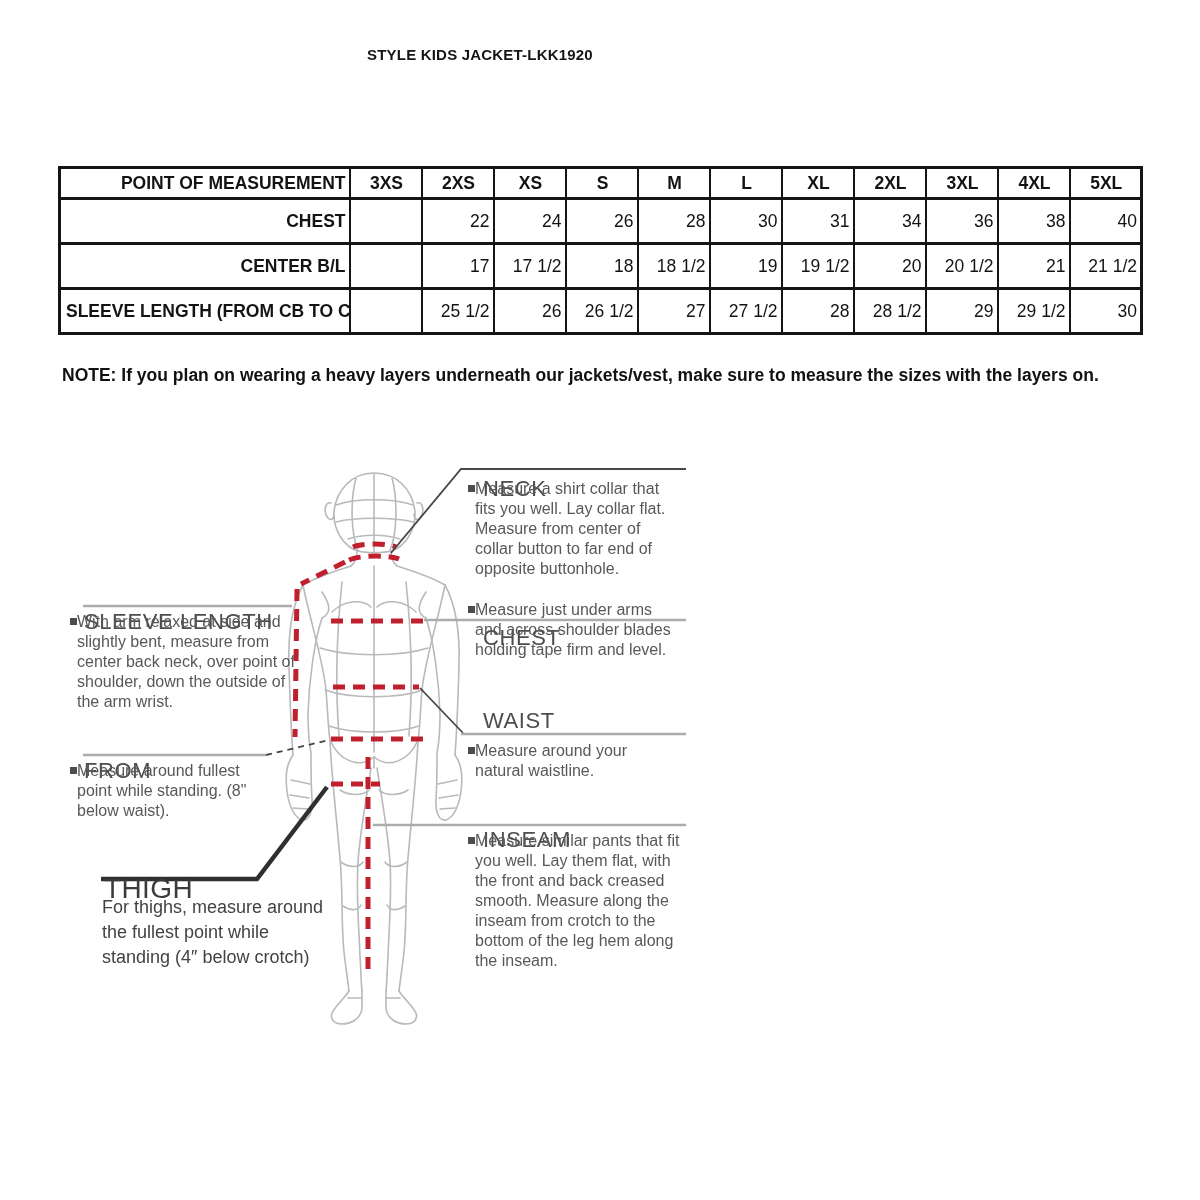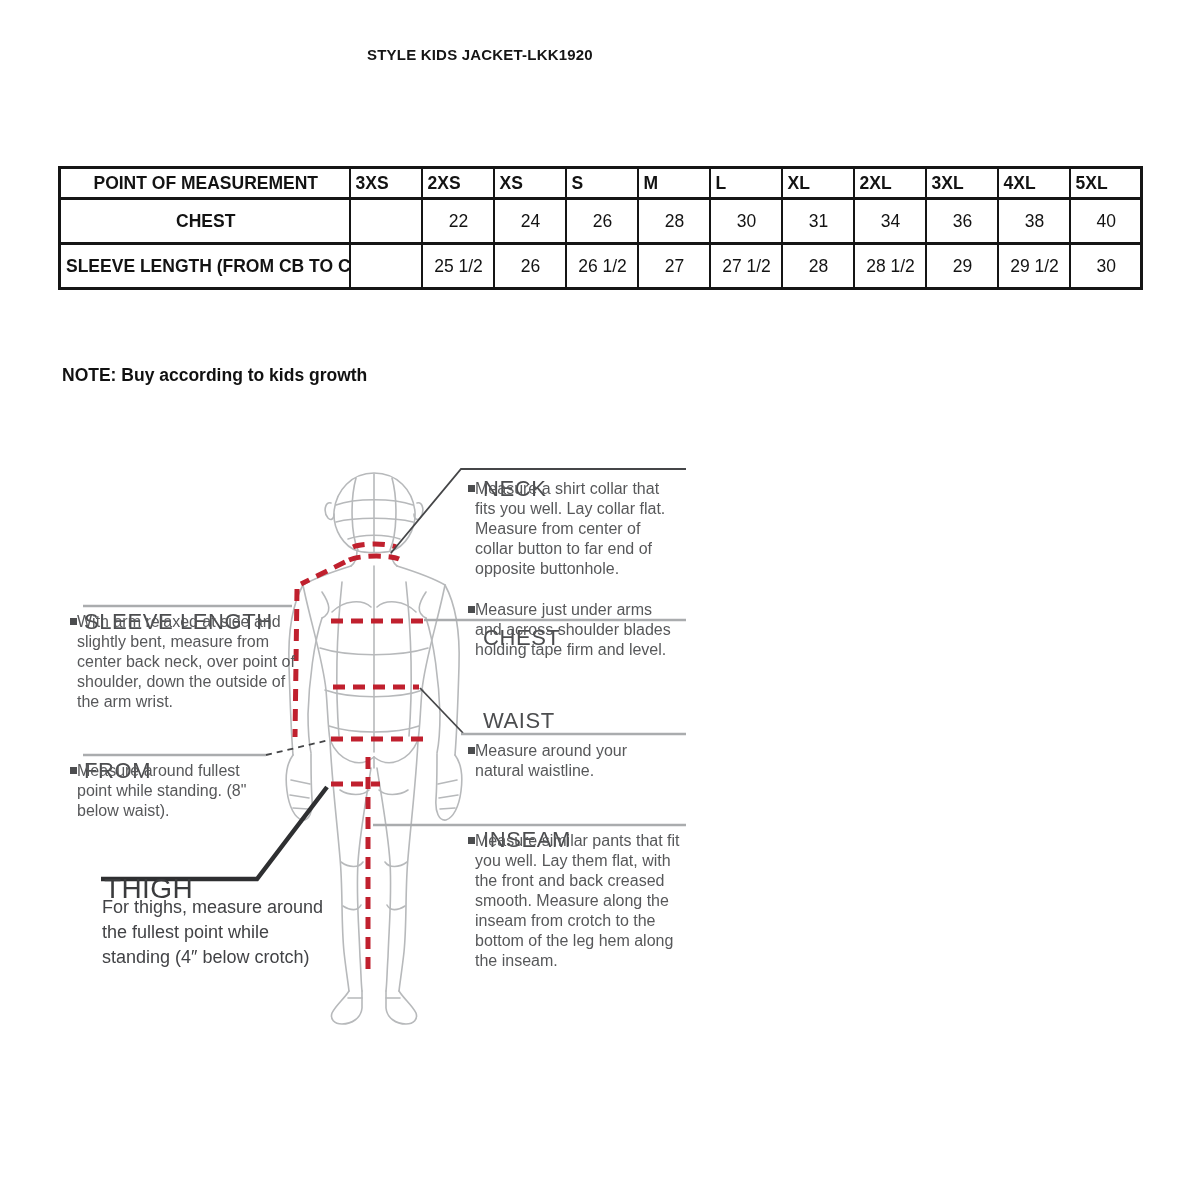--- a/index.html
+++ b/index.html
@@ -14,26 +14,26 @@
   
   .size-table{
     position:absolute;left:58px;top:166px;width:1082px;
     border-collapse:collapse;table-layout:fixed;background:#fff;
     border:3px solid #151515;
   }
   .size-table th,.size-table td{
     border-left:2px solid #151515;border-right:2px solid #151515;
     border-top:3px solid #151515;border-bottom:3px solid #151515;
     font-size:17.5px;color:#131313;padding:2px 3px 2px 5px;
-    text-align:center;vertical-align:middle;white-space:nowrap;overflow:hidden;
+    text-align:right;vertical-align:middle;white-space:nowrap;overflow:hidden;
   }
   .size-table thead tr{height:31px;}
   .size-table tbody tr{height:45px;}
   .size-table th{font-weight:bold;}
-  .size-table th.sz{text-align:left;}
+  .size-table th.sz{text-align:center;}
   .size-table td{font-weight:normal;}
   
   .notes{position:absolute;left:62px;top:362px;color:#111;}
   .note-line{font-size:17.5px;font-weight:bold;line-height:27px;white-space:nowrap;}
   
   .dg-head{
     position:absolute;font-size:22px;color:#4c4d4f;letter-spacing:.6px;white-space:nowrap;margin-top:32px;
   }
   .dg-text{
     position:absolute;display:flex;
@@ -89,38 +89,52 @@
         <td>26</td>
         <td>28</td>
         <td>30</td>
         <td>31</td>
         <td>34</td>
         <td>36</td>
         <td>38</td>
         <td>40</td>
       </tr>
       <tr>
+        <th>CENTER B/L</th>
+        <td></td>
+        <td>17</td>
+        <td>17 1/2</td>
+        <td>18</td>
+        <td>18 1/2</td>
+        <td>19</td>
+        <td>19 1/2</td>
+        <td>20</td>
+        <td>20 1/2</td>
+        <td>21</td>
+        <td>21 1/2</td>
+      </tr>
+      <tr>
         <th>SLEEVE LENGTH (FROM CB TO CUFF)</th>
         <td></td>
         <td>25 1/2</td>
         <td>26</td>
         <td>26 1/2</td>
         <td>27</td>
         <td>27 1/2</td>
         <td>28</td>
         <td>28 1/2</td>
         <td>29</td>
         <td>29 1/2</td>
         <td>30</td>
       </tr>
     </tbody>
   </table>
 
 <div class="notes">
-  <div class="note-line">NOTE: Buy according to kids growth</div>
+  <div class="note-line">NOTE: If you plan on wearing a heavy layers underneath our jackets/vest, make sure to measure the sizes with the layers on.</div>
 </div>
 
 <svg class="figure-svg" width="1200" height="1200" viewBox="0 0 1200 1200">
 
   <g fill="none" stroke="#b7b9bb" stroke-width="1.6" stroke-linecap="round" stroke-linejoin="round">
 
     <path d="M374,473 C352,473 336,490 334,512 C333,530 344,547 358,551 C365,553 384,553 391,551 C405,547 416,530 415,512 C413,490 397,473 374,473 Z"></path>
     <path d="M331,503 C325,501 323,512 328,518 C331,521 334,519 334,514"></path>
     <path d="M417,503 C423,501 425,512 420,518 C417,521 414,519 414,514"></path>
     <path d="M374,474 L374,552"></path>

